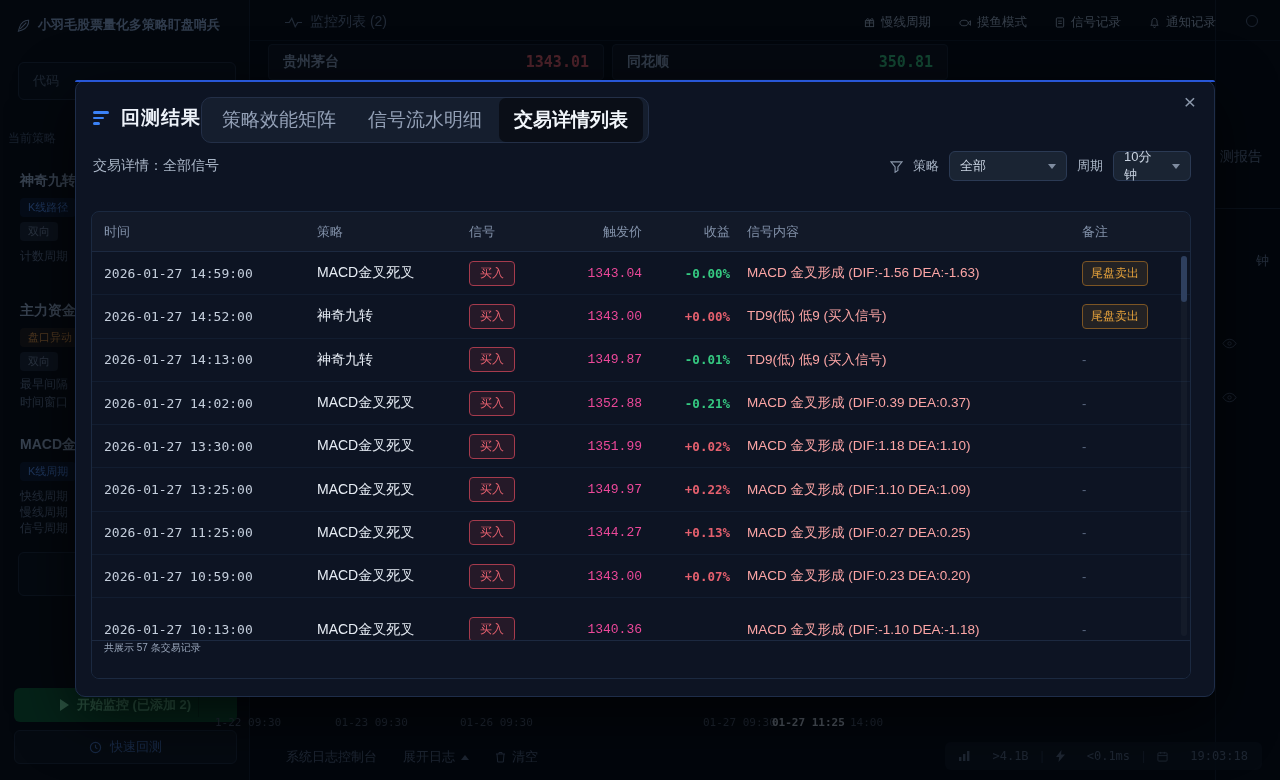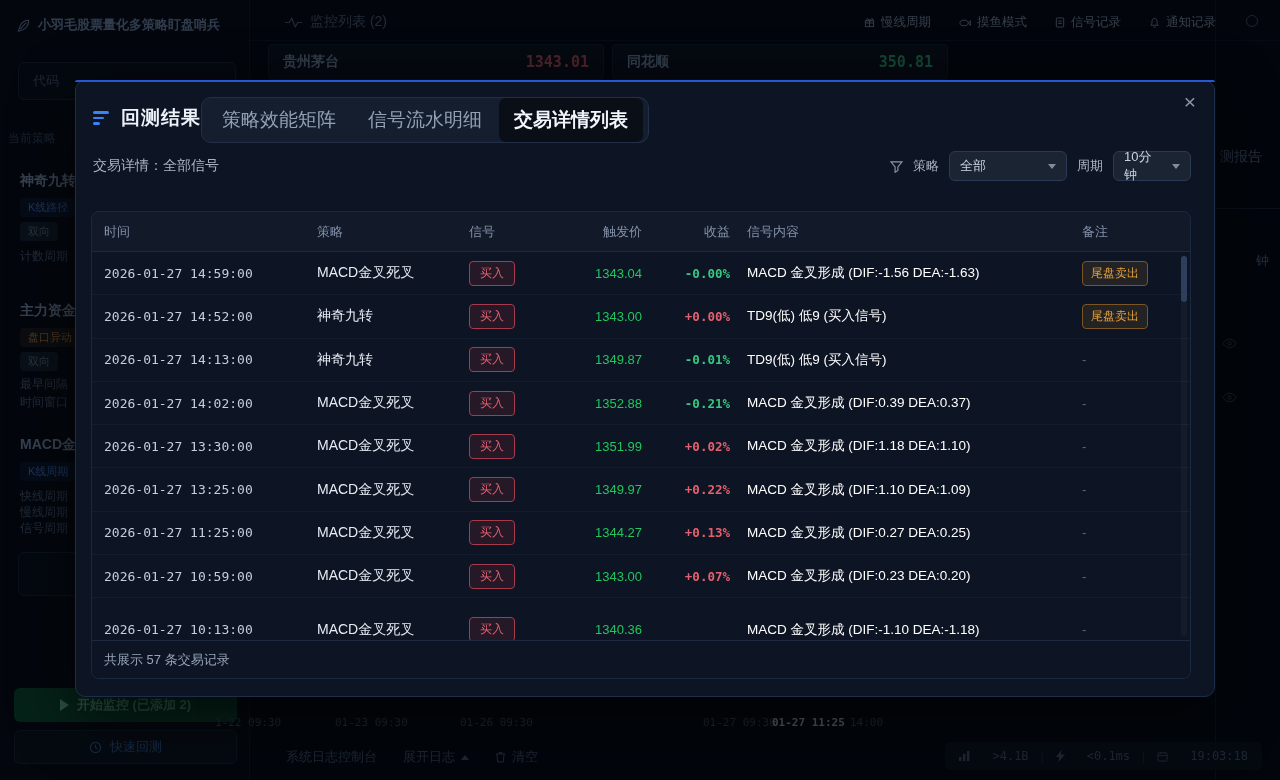--- a/index.html
+++ b/index.html
@@ -79,26 +79,26 @@
   .tablebox { position:absolute; left:15px; top:130px; width:1100px; height:468px; border:1px solid #1b2940; border-radius:8px; overflow:hidden; }
   .t-head, .t-row { display:grid; grid-template-columns:213px 152px 78px 95px 88px 340px 1fr; align-items:center; padding:0 12px; }
   .t-head { height:40px; background:rgba(255,255,255,.025); border-bottom:1px solid #1c2940; color:#8291a9; font-size:13px; }
   .t-row { height:43.3px; border-bottom:1px solid #121d30; font-size:13px; }
   .t-row:last-child { border-bottom:none; }
   .c4,.c5 { text-align:right; }
   .c6 { padding-left:17px; } .c7 { padding-left:12px; }
   .c-time { color:#c4cedc; font-family:"DejaVu Sans Mono",monospace; font-size:13px; }
   .c-strategy { color:#e6ecf4; font-size:14px; }
   .sig-badge { display:inline-block; padding:3px 10px; border:1px solid #a63b4d; background:rgba(200,60,80,.13); color:#e5606e; font-size:12px; border-radius:4px; }
-  .c-price { color:#22c55e; font-family:Liberation Sans, sans-serif; }
+  .c-price { color:#ec4899; font-family:Liberation Mono, monospace; }
   .c-pnl { font-family:"DejaVu Sans Mono",monospace; font-size:12.5px; font-weight:bold; }
-  .c-content { color:#ffffff; font-size:13.5px; }
+  .c-content { color:#fca5a5; font-size:13.5px; }
   .c-note { color:#5a6880; font-size:13px; }
   .note-badge { display:inline-block; padding:3px 8px; border:1px solid #7c5524; background:rgba(200,140,50,.12); color:#e7a33b; font-size:12px; border-radius:4px; }
-  .t-footer { position:absolute; left:0; right:0; bottom:0; height:38px; border-top:1px solid #1c2940; display:flex; align-items:center; padding-left:12px; color:#97a4b8; font-size:13px; background:#0d1423; }
+  .t-footer { position:absolute; left:0; right:0; bottom:0; height:38px; border-top:1px solid #1c2940; display:flex; align-items:flex-start; padding-left:12px; color:#97a4b8; font-size:10px; background:#0d1423; }
   .scroll-track { position:absolute; right:3px; top:44px; bottom:42px; width:6px; border-radius:3px; background:rgba(255,255,255,.03); }
   .scroll-thumb { position:absolute; right:0; top:0; width:6px; height:46px; border-radius:3px; background:#2e3f5e; }
 
   svg { display:block; }
 </style>
 </head>
 <body>
 
 <div class="stage">
 

